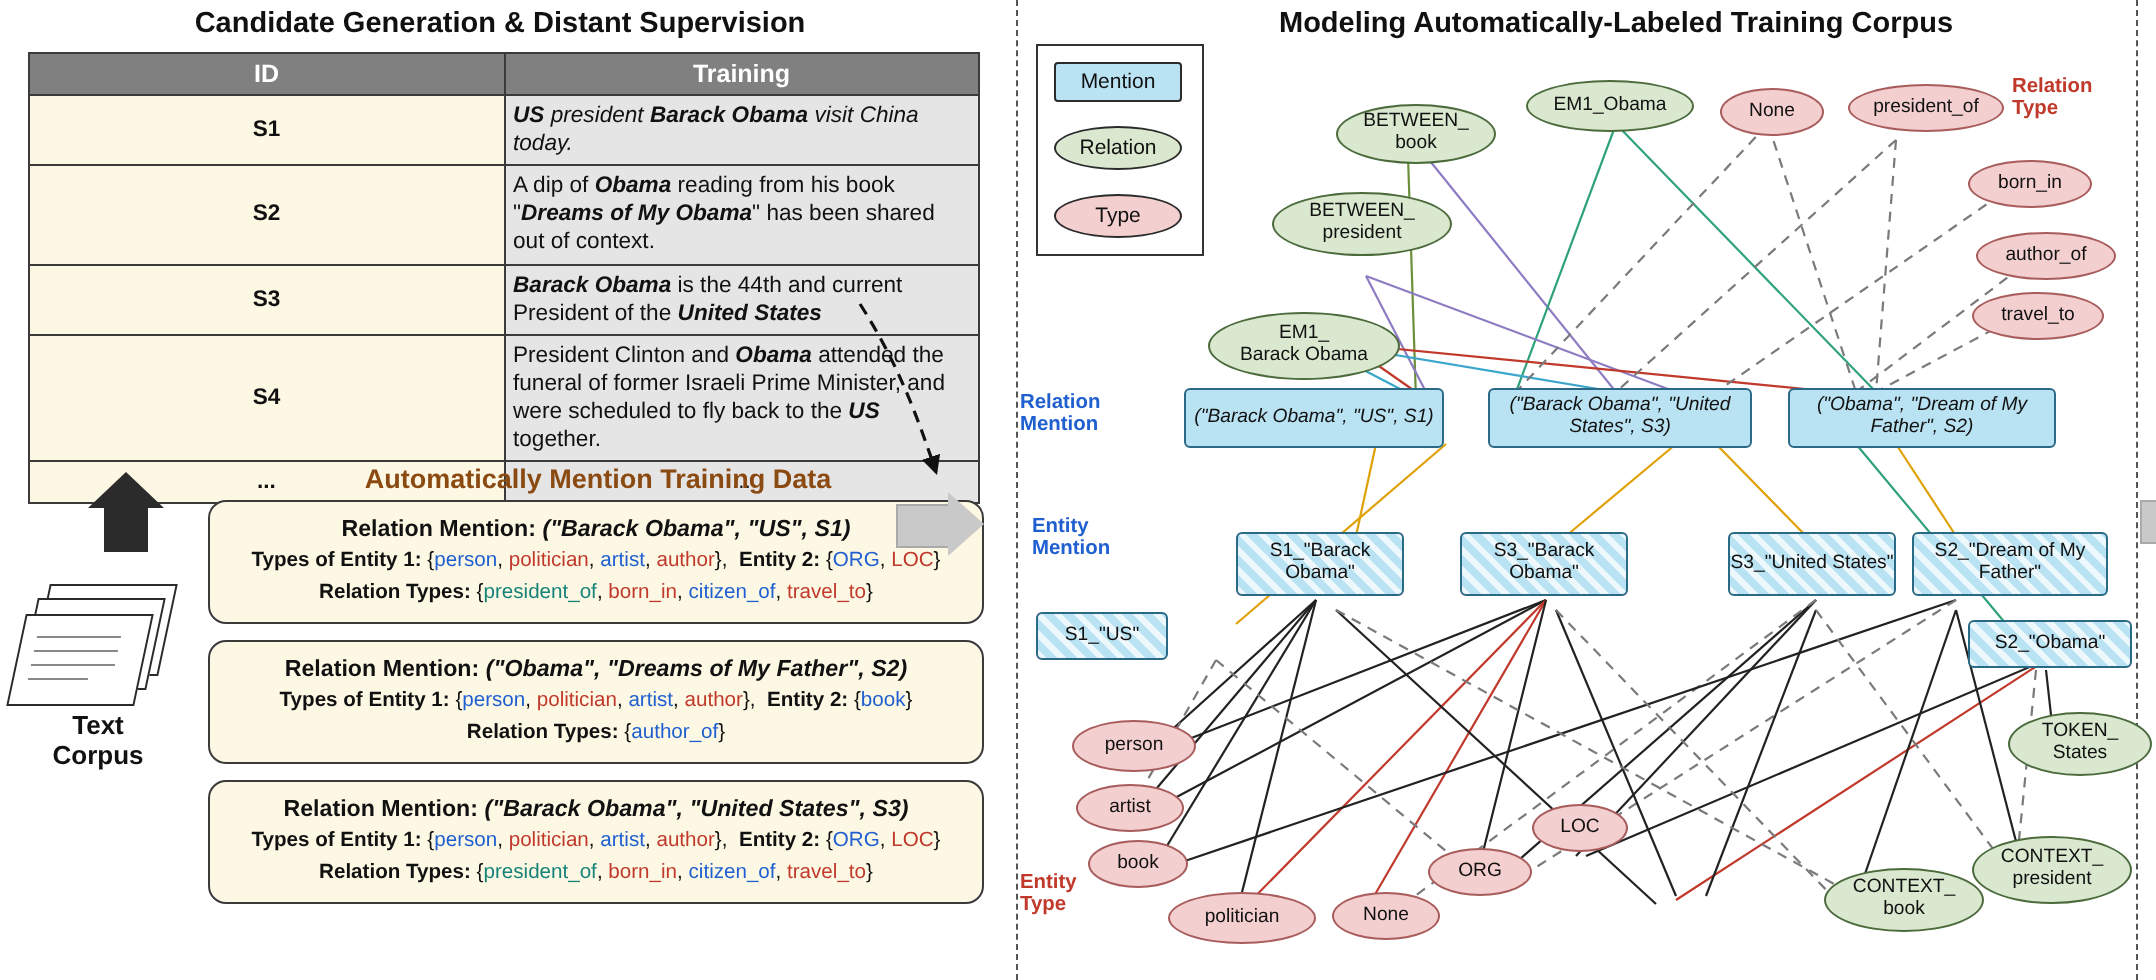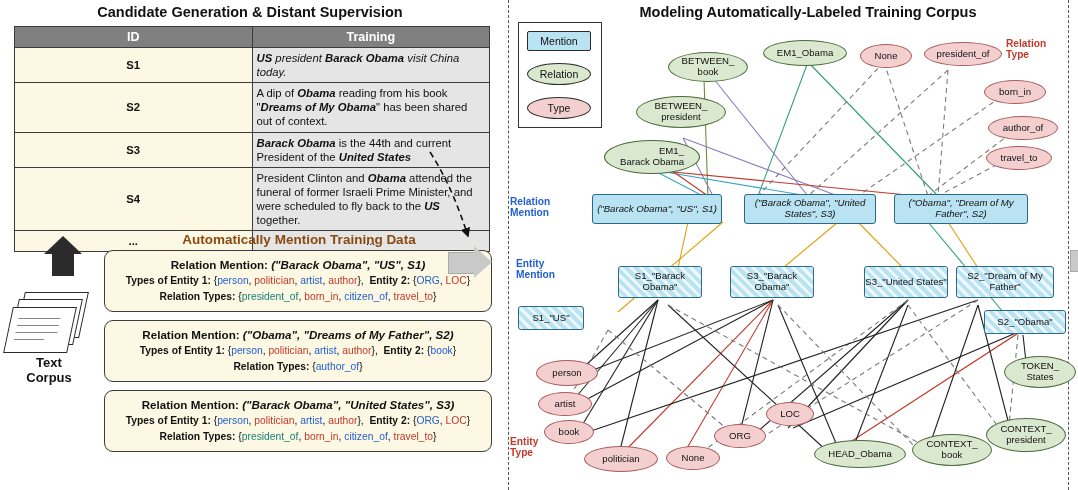--- a/index.html
+++ b/index.html
@@ -293,21 +293,21 @@
   </svg>
 
   <div class="lbl red" style="left:498px;top:38px;">Relation<br>Type</div>
   <div class="lbl blue" style="left:2px;top:196px;">Relation<br>Mention</div>
   <div class="lbl blue" style="left:8px;top:258px;">Entity<br>Mention</div>
   <div class="lbl red" style="left:2px;top:436px;">Entity<br>Type</div>
 
   <div class="node n-feat" style="left:160px;top:52px;width:80px;height:30px;">BETWEEN_<br>book</div>
   <div class="node n-feat" style="left:255px;top:40px;width:84px;height:26px;">EM1_Obama</div>
   <div class="node n-feat" style="left:128px;top:96px;width:90px;height:32px;">BETWEEN_<br>president</div>
-  <div class="node n-feat" style="left:96px;top:140px;width:96px;height:34px;text-align:right;">EM1_<br>Barack Obama</div>
+  <div class="node n-feat" style="left:96px;top:156px;width:96px;height:34px;">EM1_<br>Barack Obama</div>
 
   <div class="node n-type" style="left:352px;top:44px;width:52px;height:24px;">None</div>
   <div class="node n-type" style="left:416px;top:42px;width:78px;height:24px;">president_of</div>
   <div class="node n-type" style="left:476px;top:80px;width:62px;height:24px;">born_in</div>
   <div class="node n-type" style="left:480px;top:116px;width:70px;height:24px;">author_of</div>
   <div class="node n-type" style="left:478px;top:146px;width:66px;height:24px;">travel_to</div>
 
   <div class="node n-rm" style="left:84px;top:194px;width:130px;height:30px;">("Barack Obama", "US", S1)</div>
   <div class="node n-rm" style="left:236px;top:194px;width:132px;height:30px;">("Barack Obama", "United States", S3)</div>
   <div class="node n-rm" style="left:386px;top:194px;width:134px;height:30px;">("Obama", "Dream of My Father", S2)</div>
@@ -320,21 +320,20 @@
   <div class="node n-em" style="left:476px;top:310px;width:82px;height:24px;">S2_"Obama"</div>
 
   <div class="node n-type" style="left:28px;top:360px;width:62px;height:26px;">person</div>
   <div class="node n-type" style="left:30px;top:392px;width:54px;height:24px;">artist</div>
   <div class="node n-type" style="left:36px;top:420px;width:50px;height:24px;">book</div>
   <div class="node n-type" style="left:76px;top:446px;width:74px;height:26px;">politician</div>
   <div class="node n-type" style="left:158px;top:446px;width:54px;height:24px;">None</div>
   <div class="node n-type" style="left:206px;top:424px;width:52px;height:24px;">ORG</div>
   <div class="node n-type" style="left:258px;top:402px;width:48px;height:24px;">LOC</div>
 
-  <div class="node n-feat" style="left:306px;top:440px;width:92px;height:28px;">HEAD_Obama</div>
   <div class="node n-feat" style="left:404px;top:434px;width:80px;height:32px;">CONTEXT_<br>book</div>
   <div class="node n-feat" style="left:478px;top:418px;width:80px;height:34px;">CONTEXT_<br>president</div>
   <div class="node n-feat" style="left:496px;top:356px;width:72px;height:32px;">TOKEN_<br>States</div>
 
   <div class="grey-arrow" style="left:562px;top:250px;">
     <div class="shaft" style="left:0;top:0;"></div>
 
   </div>
 </div>
 

